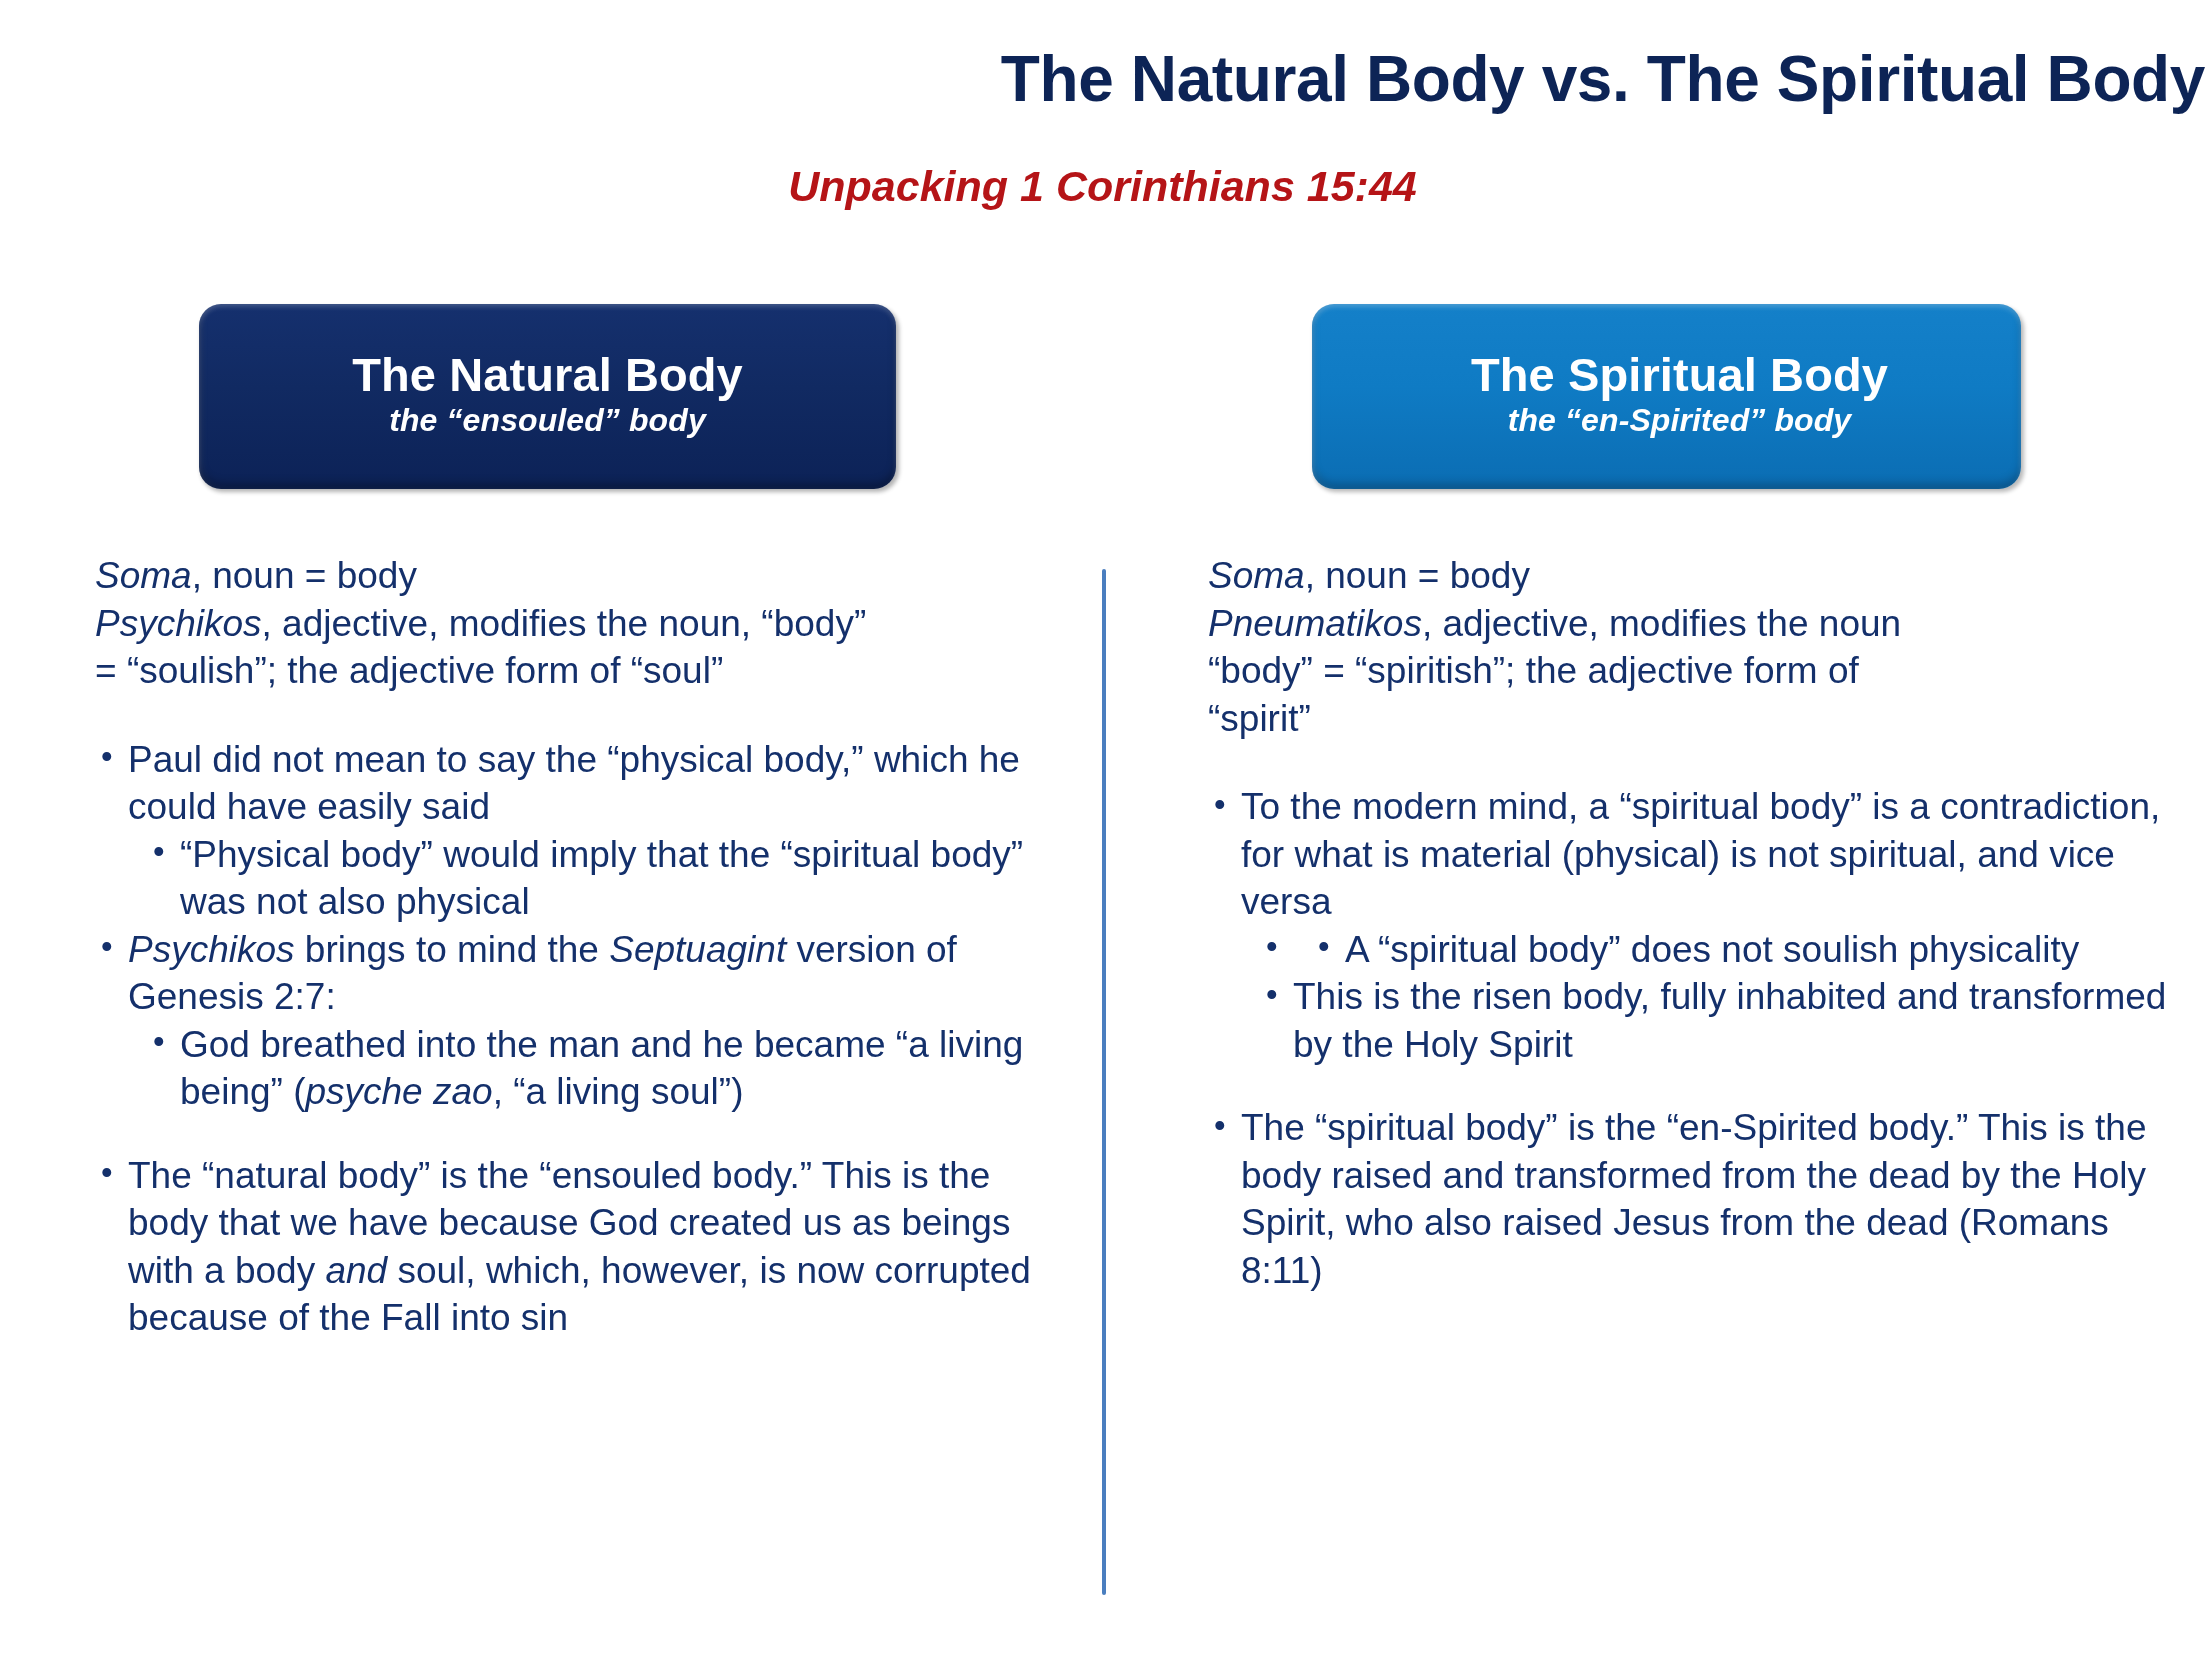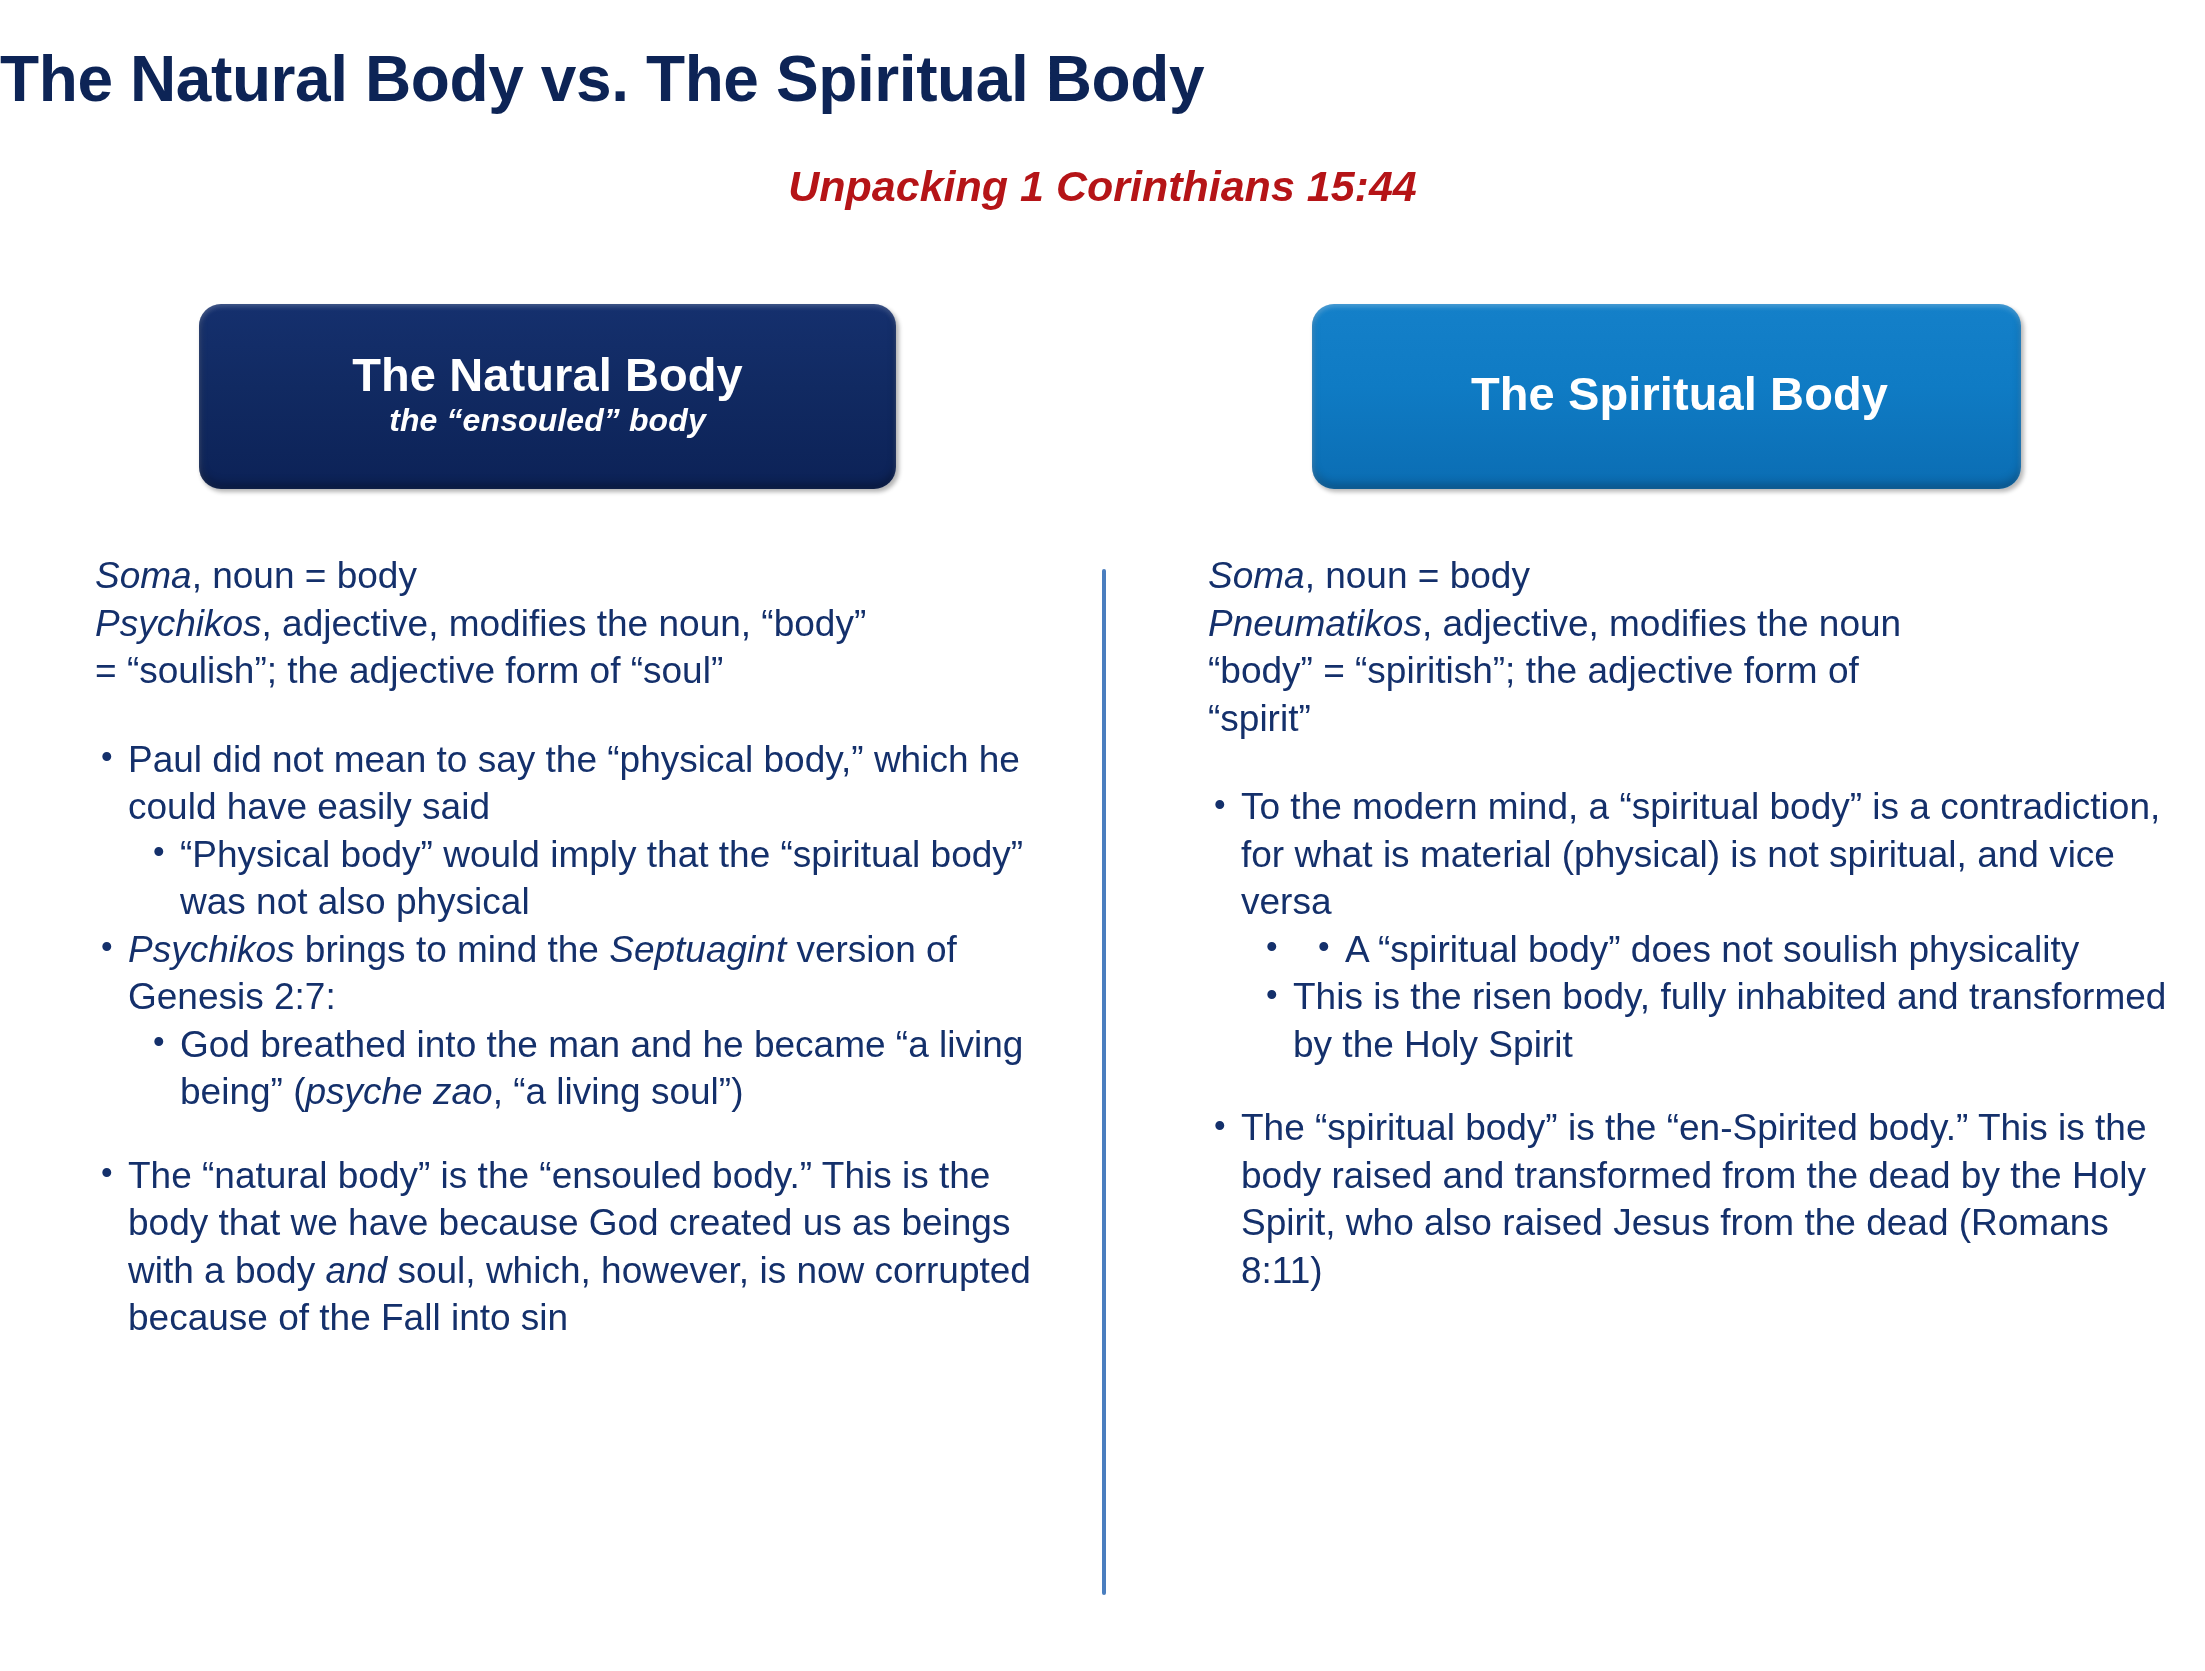--- a/index.html
+++ b/index.html
@@ -9,21 +9,21 @@
     font-family:"Liberation Sans", sans-serif;
     color:#0d2456;
     overflow:hidden;
     position:relative;
   }
 
   
   .slide-title{
     position:absolute;
     left:0; top:46px; width:2205px;
-    text-align:left;
+    text-align:right;
     font-size:64px;
     font-weight:bold;
     letter-spacing:-0.4px;
     color:#0d2456;
     line-height:1.06;
   }
   .slide-subtitle{
     position:absolute;
     left:0; top:163px; width:2205px;
     text-align:center;
@@ -135,20 +135,21 @@
 
 <div class="slide-subtitle">Unpacking 1 Corinthians 15:44</div>
 
 <div id="hdr-left" class="hdr-box">
   <div class="line1">The Natural Body</div>
   <div class="line2">the “ensouled” body</div>
 </div>
 
 <div id="hdr-right" class="hdr-box">
   <div class="line1">The Spiritual Body</div>
+  <div class="line2">the “en-Spirited” body</div>
 </div>
 
 <div class="divider"></div>
 
 <div id="col-left" class="col">
   <div class="lead">
       <span class="ln"><i>Soma</i>, noun = body</span>
       <span class="ln"><i>Psychikos</i>, adjective, modifies the noun, “body”</span>
       <span class="ln">= “soulish”; the adjective form of “soul”</span>
     </div>

